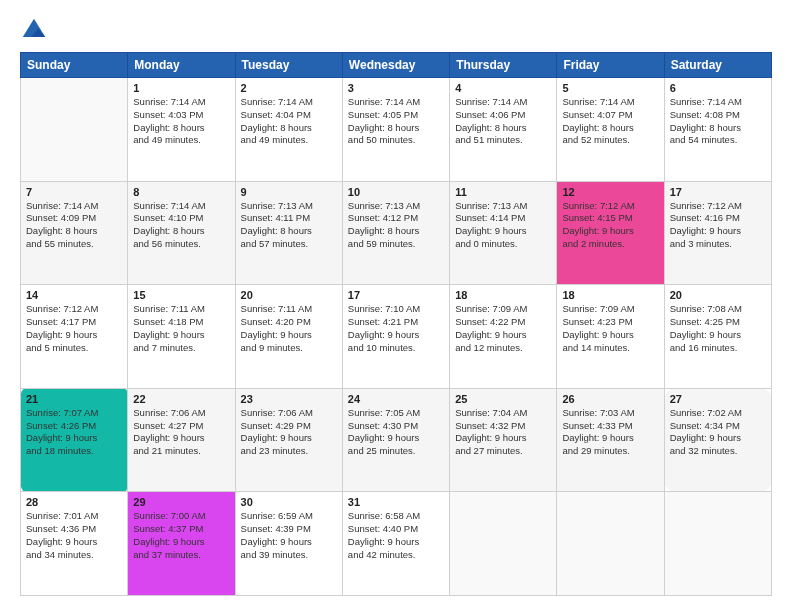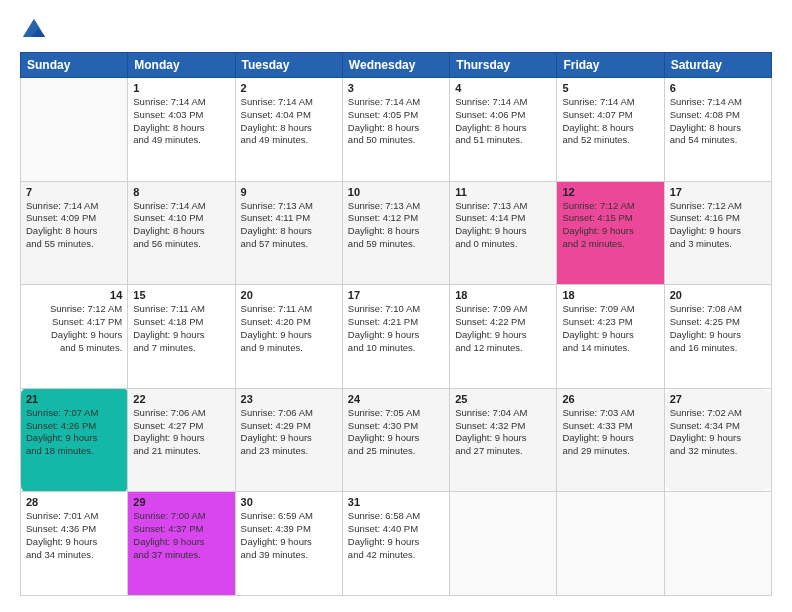--- a/index.html
+++ b/index.html
@@ -182,21 +182,21 @@
           <td style="background: #ec4899;">
             <span class="day-num">12</span>
             <div class="day-info">Sunrise: 7:12 AM<br>Sunset: 4:15 PM<br>Daylight: 9 hours<br>and 2 minutes.</div>
           </td>
           <td style="background: rgb(245, 245, 245);">
             <span class="day-num">17</span>
             <div class="day-info">Sunrise: 7:12 AM<br>Sunset: 4:16 PM<br>Daylight: 9 hours<br>and 3 minutes.</div>
           </td>
         </tr>
         <tr>
-          <td style="background: rgb(255, 255, 255); text-align: right;">
+          <td style="background: rgb(255, 255, 255);">
             <span class="day-num">14</span>
             <div class="day-info">Sunrise: 7:12 AM<br>Sunset: 4:17 PM<br>Daylight: 9 hours<br>and 5 minutes.</div>
           </td>
           <td style="background: rgb(255, 255, 255);">
             <span class="day-num">15</span>
             <div class="day-info">Sunrise: 7:11 AM<br>Sunset: 4:18 PM<br>Daylight: 9 hours<br>and 7 minutes.</div>
           </td>
           <td style="background: rgb(255, 255, 255);">
             <span class="day-num">20</span>
             <div class="day-info">Sunrise: 7:11 AM<br>Sunset: 4:20 PM<br>Daylight: 9 hours<br>and 9 minutes.</div>

